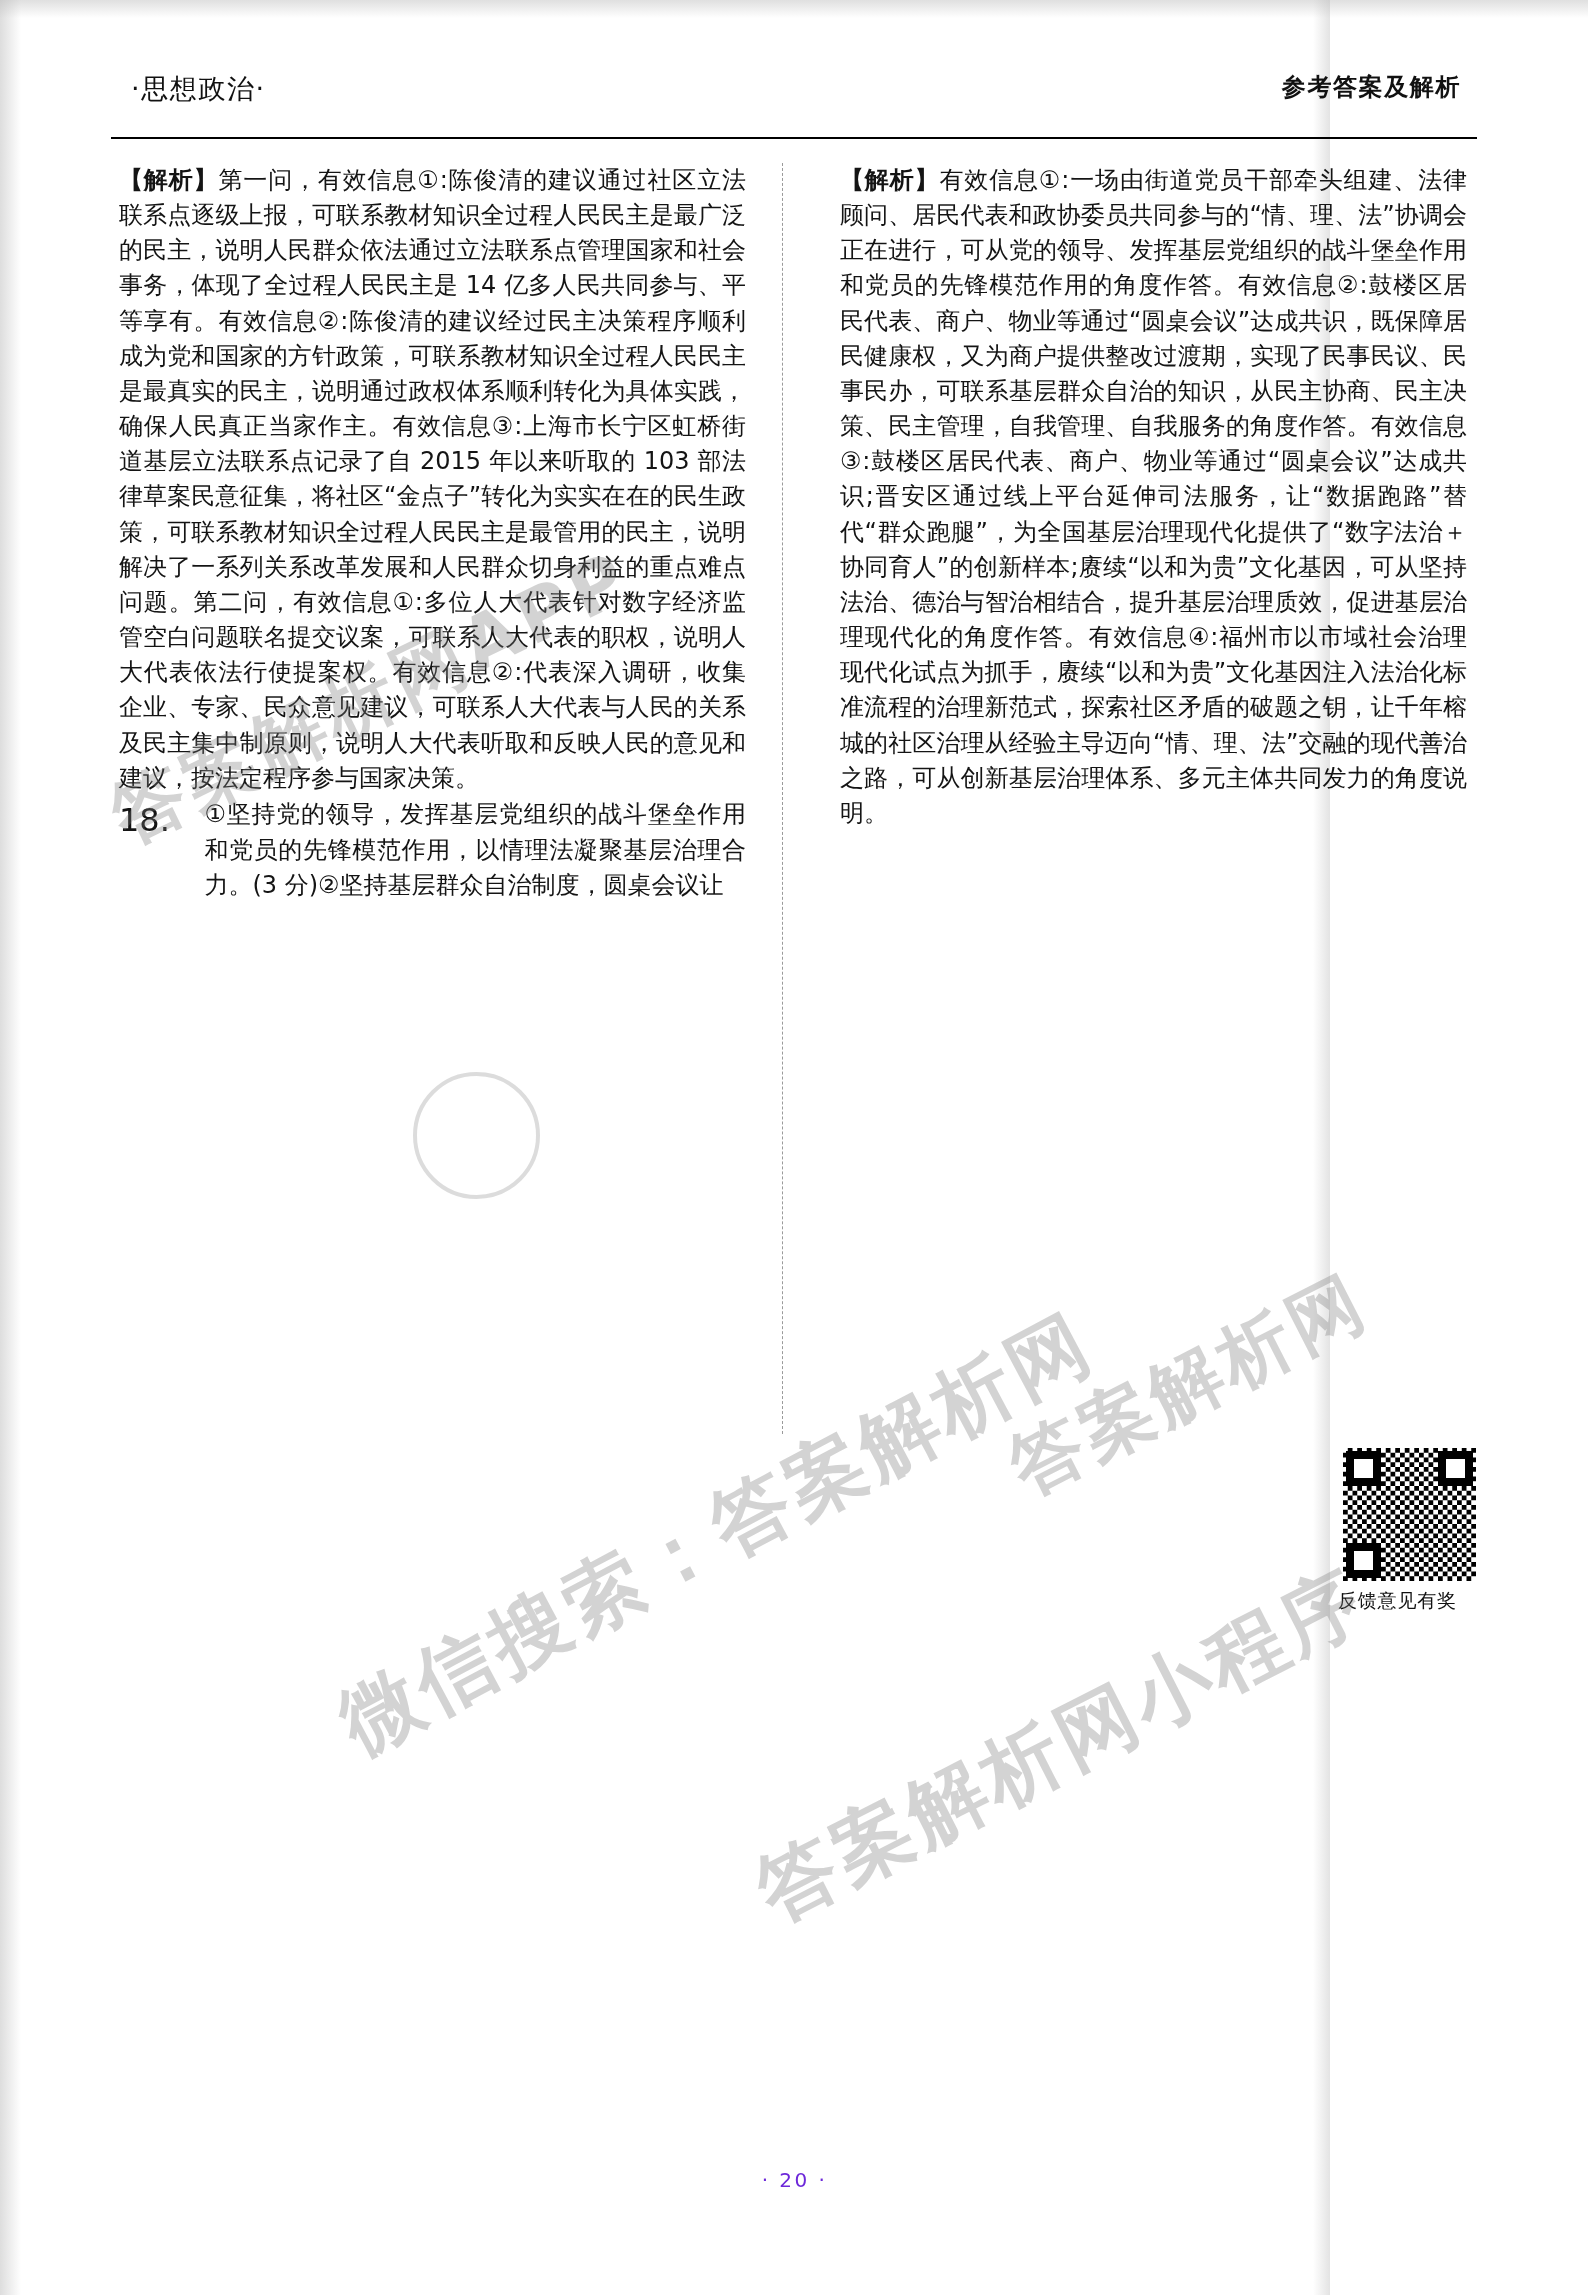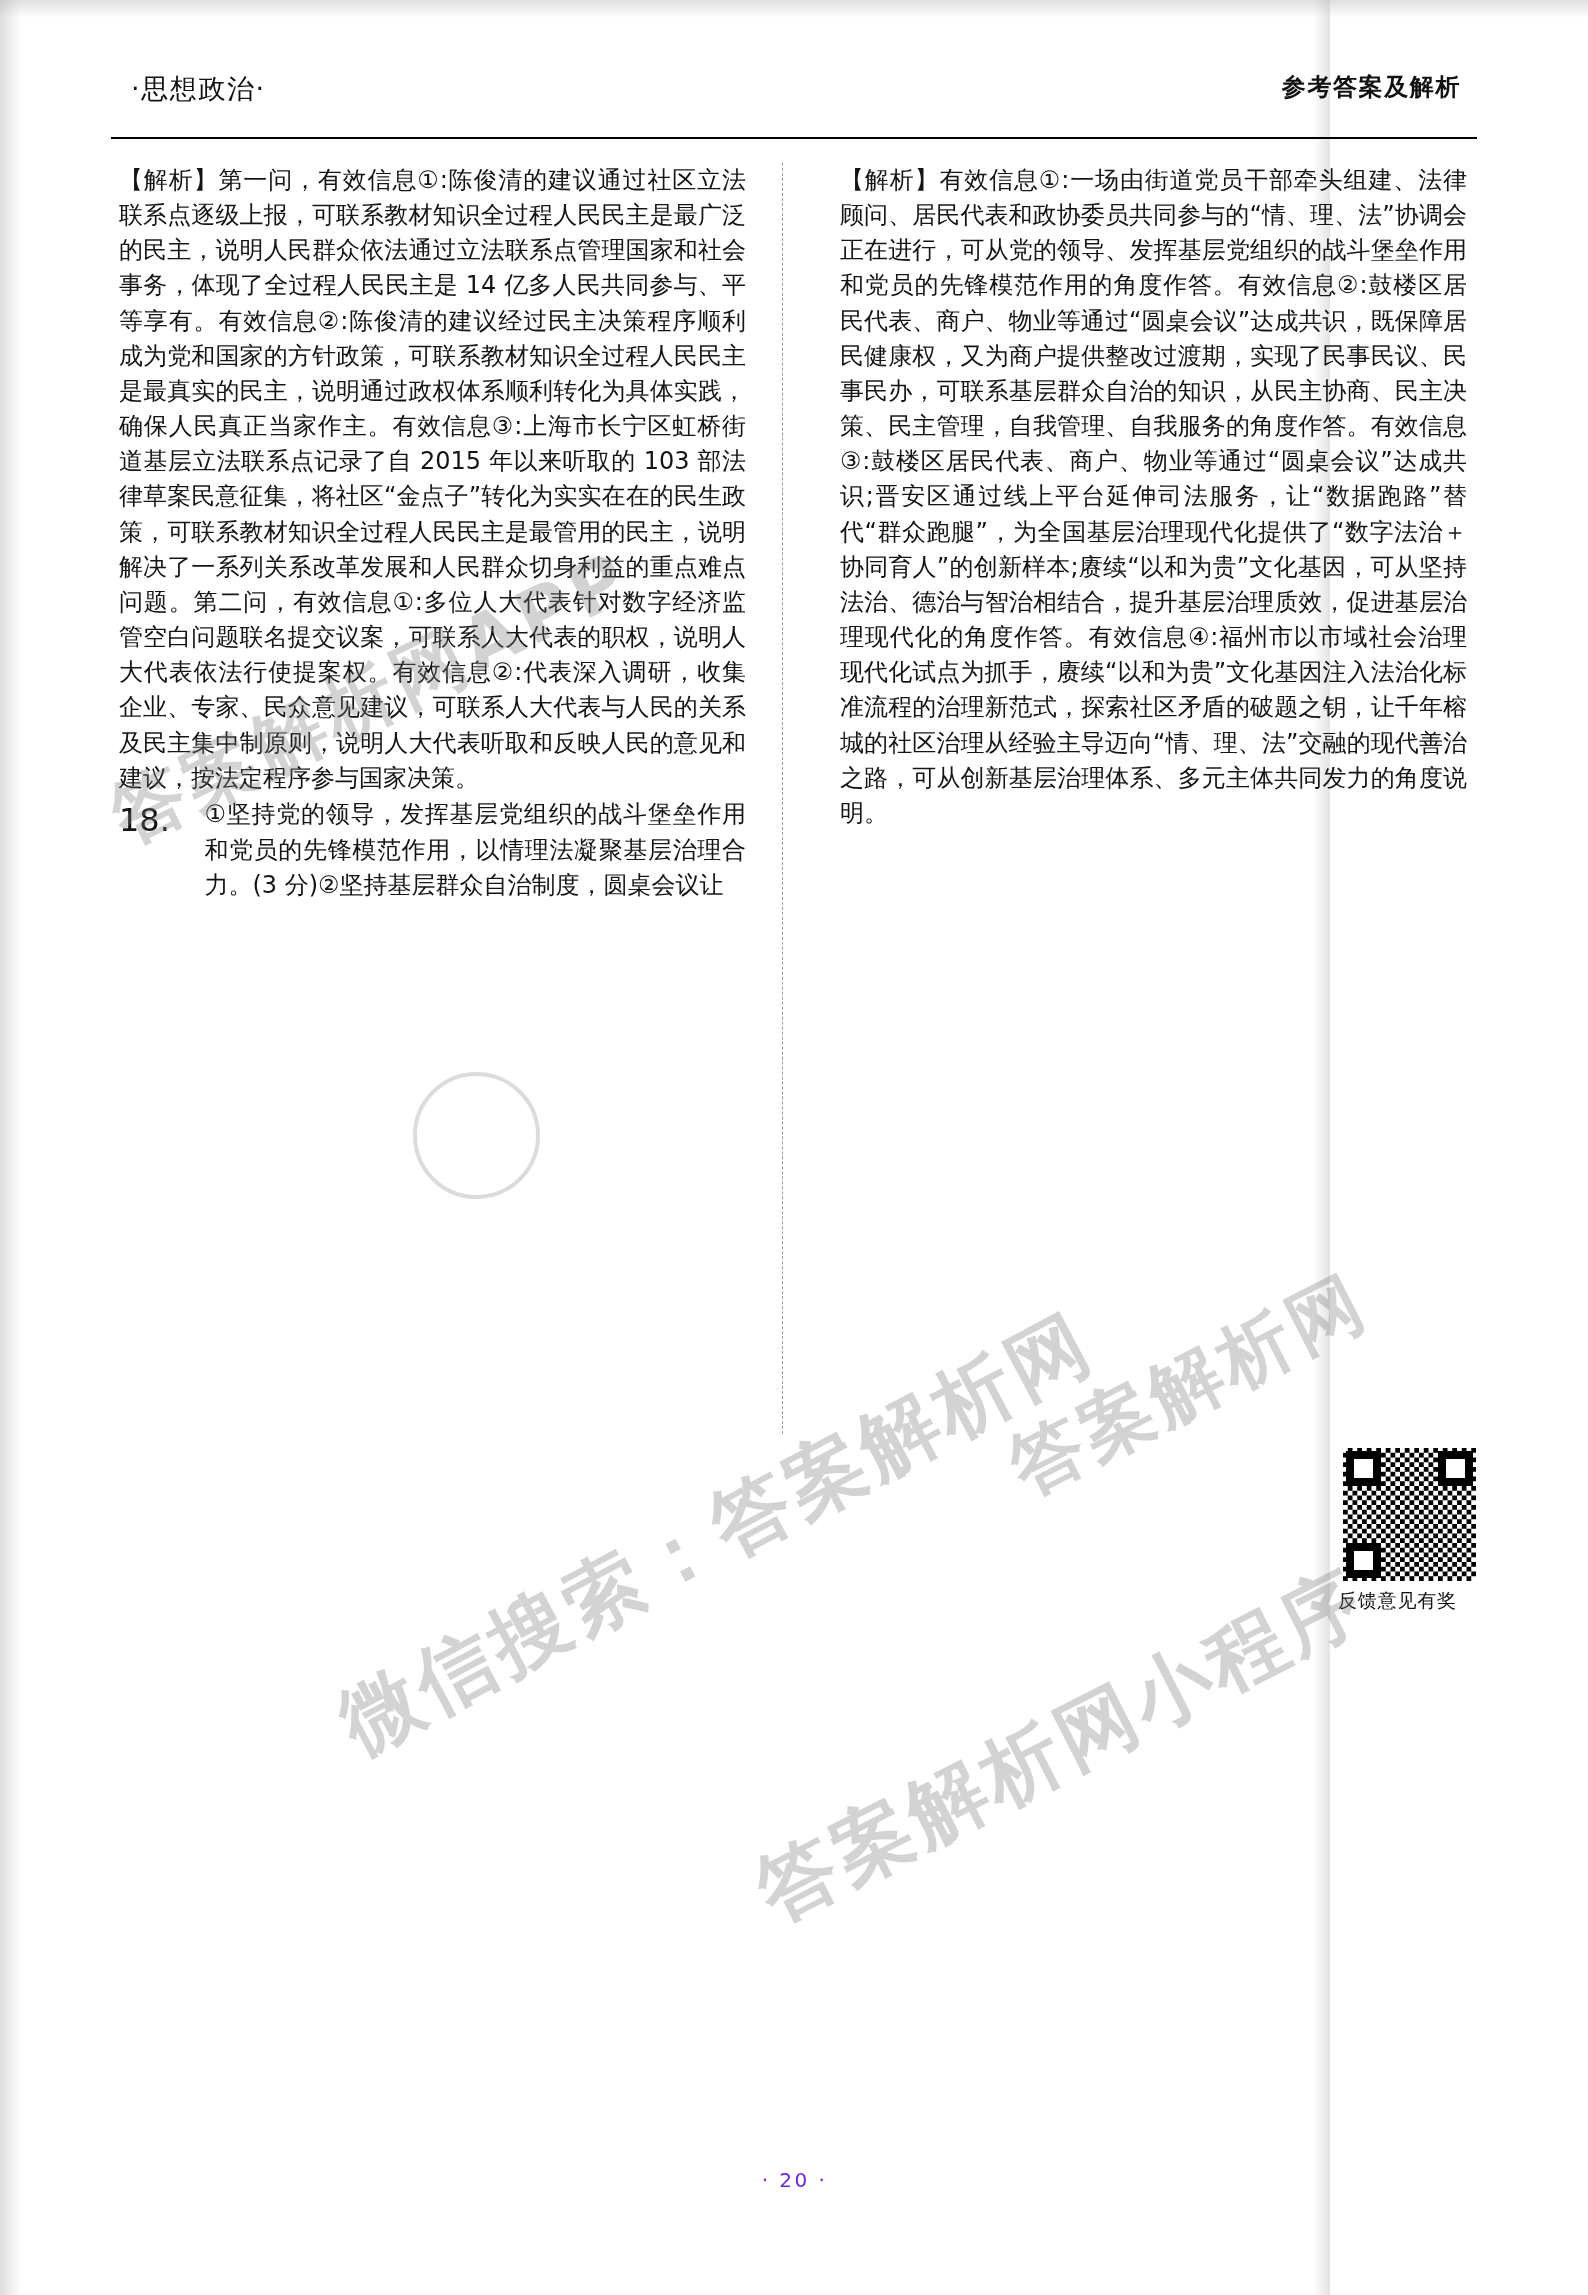--- a/index.html
+++ b/index.html
@@ -94,21 +94,21 @@
     flex: 0 0 49px;
     text-align: left;
     padding-right: 6.4px;
     font-size: 32px;
   }
   .q-body {
     flex: 1 1 auto;
     text-align: justify;
     margin-left: 30px;
   }
-  .bold { font-weight: normal; }
+  .bold { font-weight: bold; }
 
   
   .qr-wrap {
     position: absolute;
     left: 1338px;
     top: 1446px;
     width: 143px;
     text-align: left;
   }
   .qr-code {

